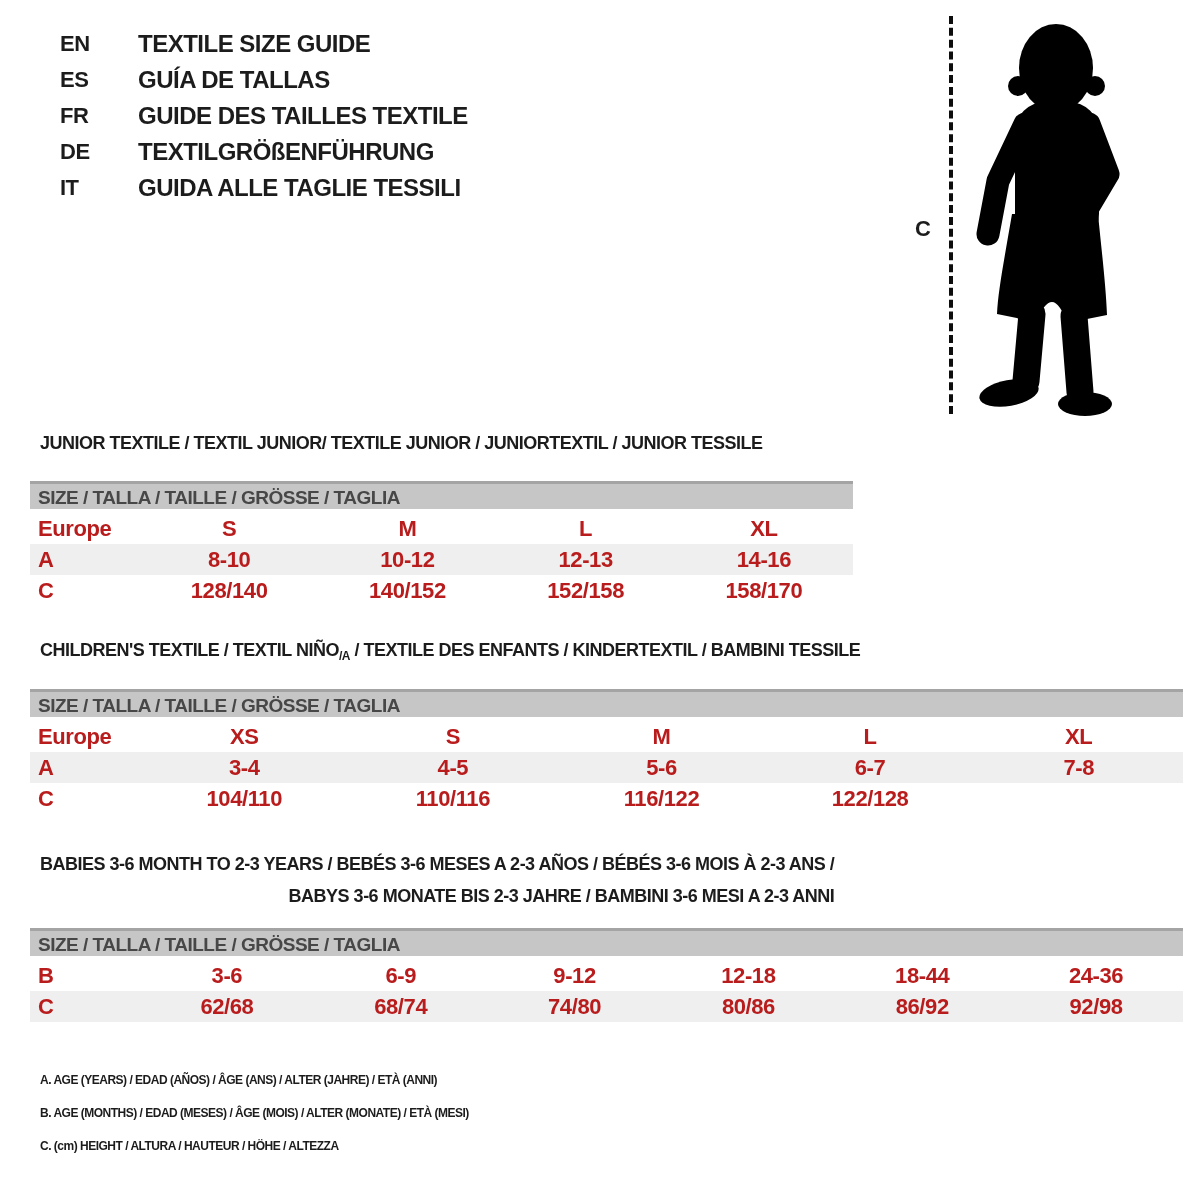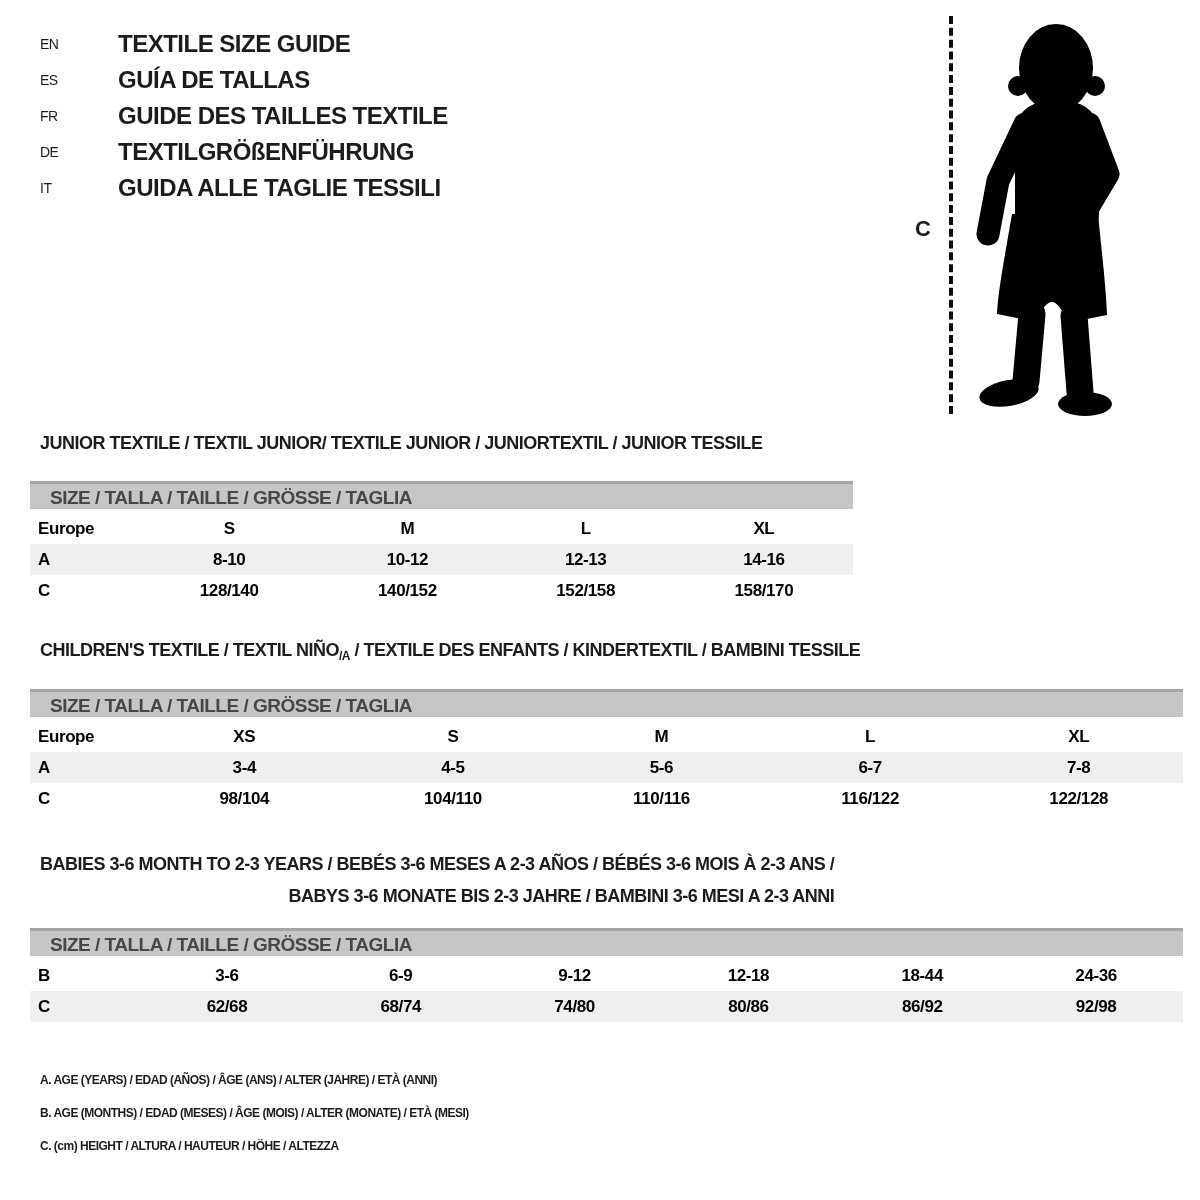--- a/index.html
+++ b/index.html
@@ -10,21 +10,21 @@
     background: #ffffff;
     color: #1c1c1c;
     font-family: "Liberation Sans", "DejaVu Sans", sans-serif;
     overflow: hidden;
   }
 
   
   .lang-list { position: absolute; left: 40px; top: 26px; }
   .lang-row { display: flex; line-height: 36px; }
   .lang-code {
-    width: 78px; font-size: 14px; font-weight: normal; letter-spacing: -0.5px;
+    width: 78px; font-size: 22px; font-weight: bold; letter-spacing: -0.5px; margin-left: 20px;
   }
   .lang-title {
     font-size: 24px; font-weight: bold; letter-spacing: -0.5px; white-space: nowrap;
   }
 
   
   .figure { position: absolute; left: 905px; top: 14px; width: 270px; height: 412px; }
   .measure-label {
     position: absolute; left: 10px; top: 202px;
     font-size: 22px; font-weight: bold;
@@ -47,27 +47,27 @@
 
   
   .size-table { position: absolute; left: 30px; }
   .table-junior { top: 481px; width: 823px; }
   .table-children { top: 689px; width: 1153px; }
   .table-babies { top: 928px; width: 1153px; }
   .tbar {
     height: 28px; line-height: 28px;
     background: #c6c6c6; border-top: 3px solid #a4a4a4;
     color: #474747; font-size: 19px; font-weight: bold; letter-spacing: -0.5px;
-    padding-left: 20px; margin-bottom: 4px; box-sizing: border-box;
+    padding-left: 8px; margin-bottom: 4px; box-sizing: border-box;
     white-space: nowrap; overflow: hidden;
   }
   .trow {
     display: grid; height: 31px; line-height: 31px;
-    font-size: 17px; font-weight: bold; letter-spacing: -0.4px;
-    color: #000000;
+    font-size: 22px; font-weight: bold; letter-spacing: -0.4px;
+    color: #b91c1c;
   }
   .trow.striped { background: #efefef; }
   .tlabel { padding-left: 8px; text-align: left; }
   .tcell { text-align: center; }
 
   
   .legend { position: absolute; left: 40px; top: 1064px; }
   .legend-line {
     font-size: 12px; font-weight: bold; letter-spacing: -0.5px;
     line-height: 33px; white-space: nowrap;
@@ -164,21 +164,20 @@
         <div class="trow striped" style="grid-template-columns: 110px repeat(5, 1fr);">
           <div class="tlabel">A</div>
           <div class="tcell">3-4</div>
           <div class="tcell">4-5</div>
           <div class="tcell">5-6</div>
           <div class="tcell">6-7</div>
           <div class="tcell">7-8</div>
         </div>
         <div class="trow" style="grid-template-columns: 110px repeat(5, 1fr);">
           <div class="tlabel">C</div>
-          <div class="tcell">98/104</div>
           <div class="tcell">104/110</div>
           <div class="tcell">110/116</div>
           <div class="tcell">116/122</div>
           <div class="tcell">122/128</div>
         </div>
       </div>
   </div>
 
   <div class="section-heading heading-babies">
     <div>BABIES 3-6 MONTH TO 2-3 YEARS / BEBÉS 3-6 MESES A 2-3 AÑOS / BÉBÉS 3-6 MOIS À 2-3 ANS /</div>

